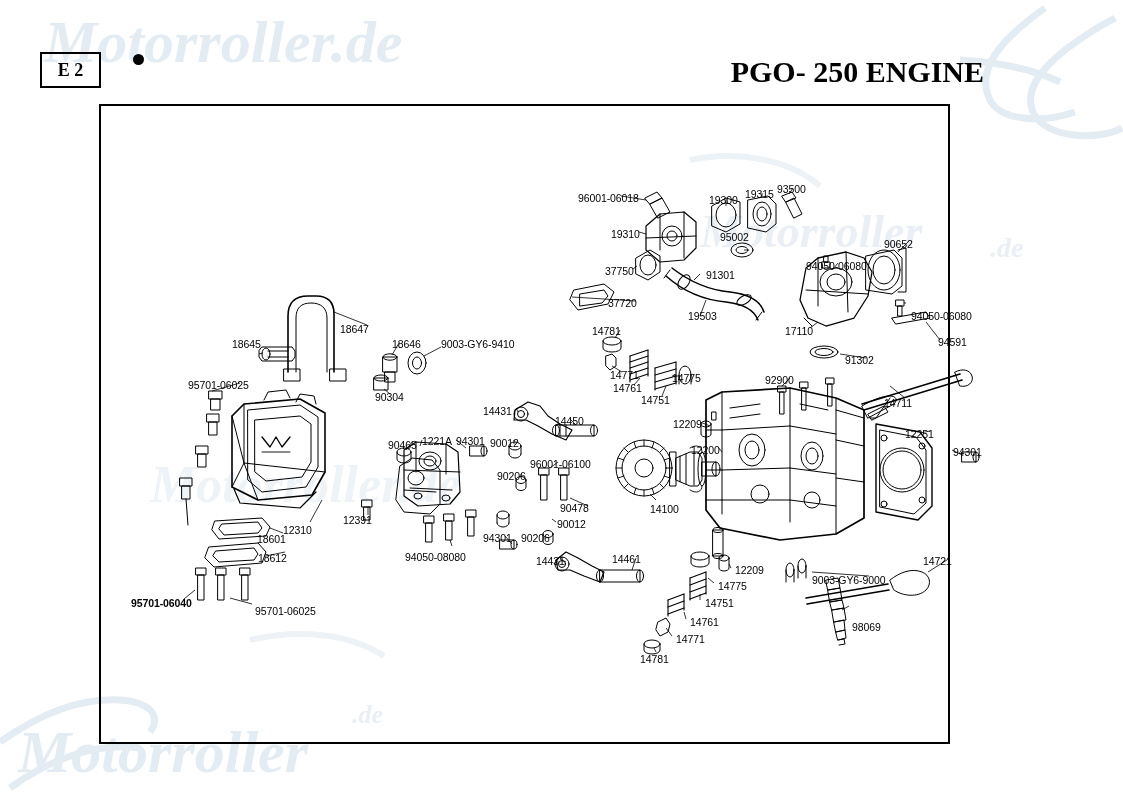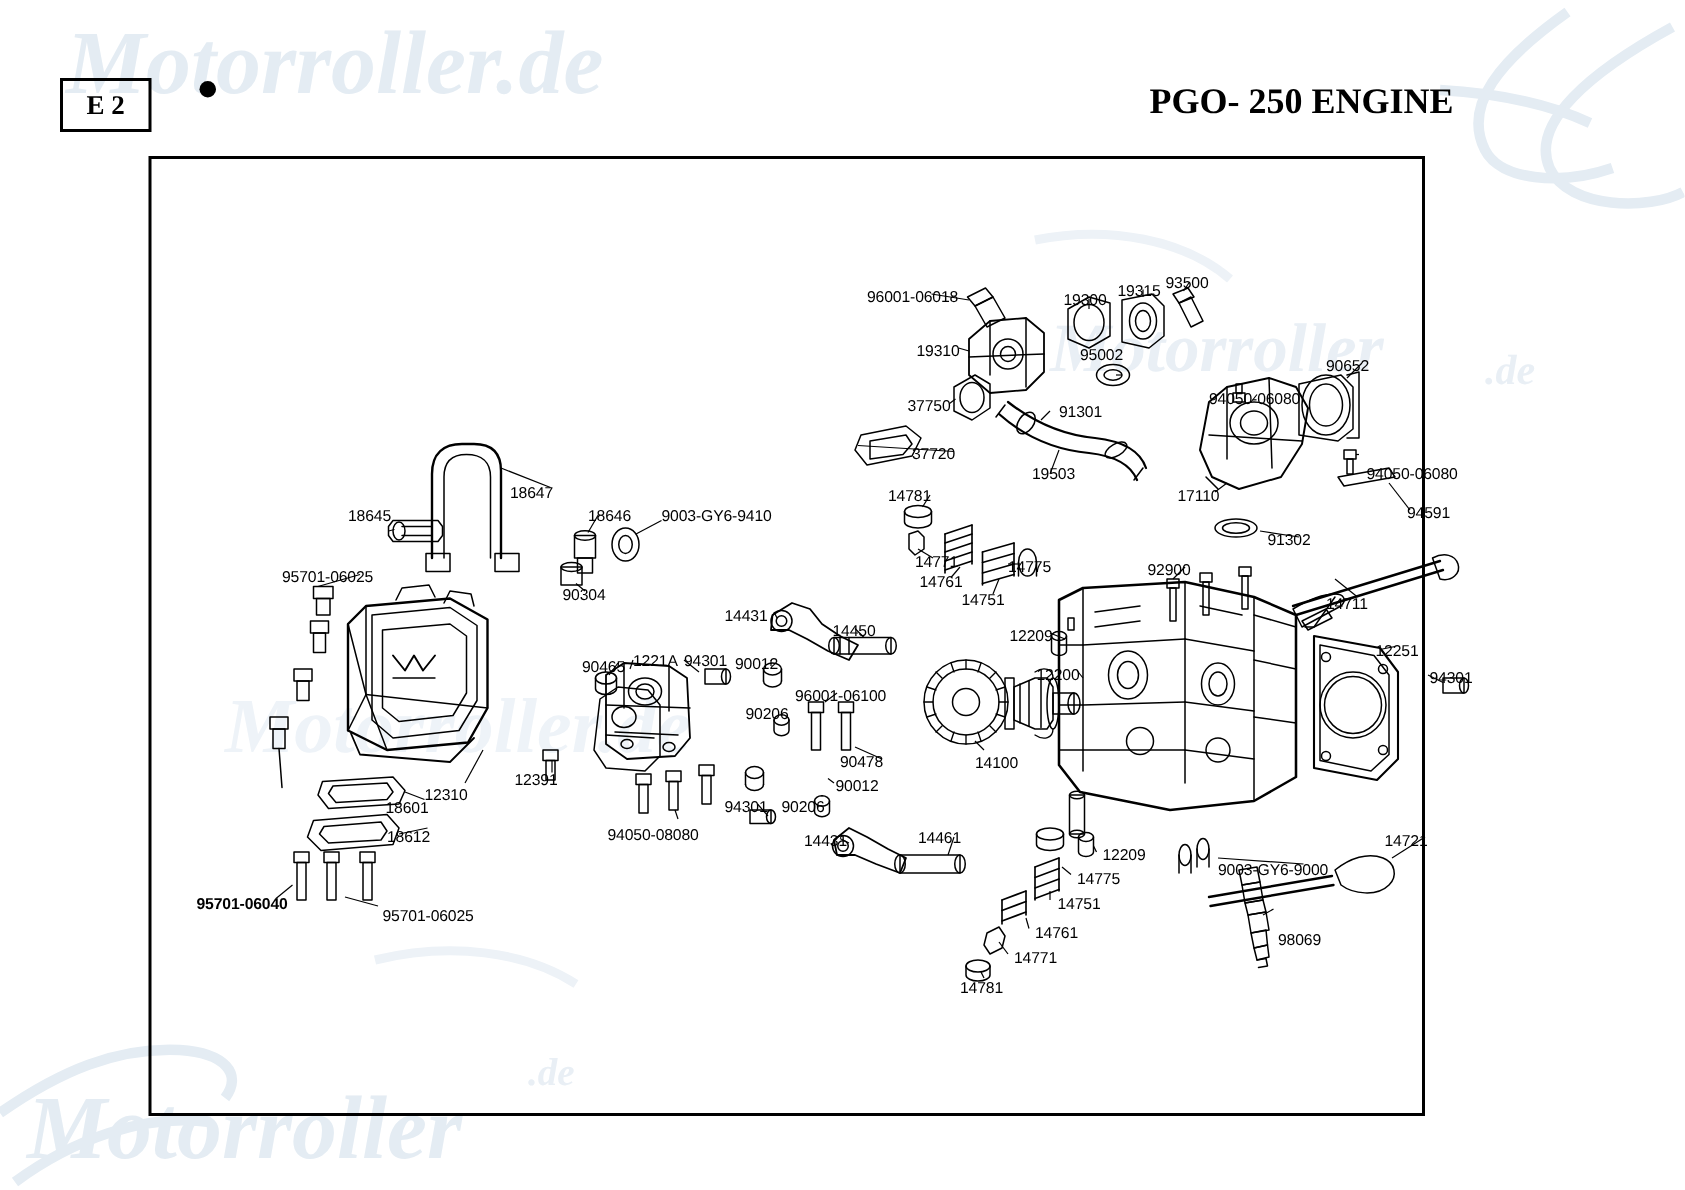--- a/index.html
+++ b/index.html
@@ -96,22 +96,22 @@
   }
   .title .bullet {
     display: inline-block;
     width: 11px; height: 11px;
     border-radius: 50%;
     background: #000;
     margin: 0 2px;
   }
   .engine {
     position: absolute;
-    right: 154px; top: 55px;
-    font-size: 24px;
+    right: 139px; top: 55px;
+    font-size: 30px;
     font-weight: bold;
   }
 
   
   .frame {
     position: absolute;
     left: 99px; top: 104px;
     width: 851px; height: 640px;
     border: 2px solid #000;
     box-sizing: border-box;
@@ -572,21 +572,21 @@
     <div class="label" style="left: 672px; top: 372px;">14775</div>
     <div class="label" style="left: 765px; top: 374px;">92900</div>
     <div class="label" style="left: 188px; top: 379px;">95701-06025</div>
     <div class="label" style="left: 613px; top: 382px;">14761</div>
     <div class="label" style="left: 375px; top: 391px;">90304</div>
     <div class="label" style="left: 641px; top: 394px;">14751</div>
     <div class="label" style="left: 884px; top: 397px;">14711</div>
     <div class="label" style="left: 483px; top: 405px;">14431</div>
     <div class="label" style="left: 673px; top: 418px;">12209</div>
     <div class="label" style="left: 555px; top: 415px;">14450</div>
-    <div class="label" style="left: 905px; top: 428px; margin-left: 12px;">12251</div>
+    <div class="label" style="left: 905px; top: 428px;">12251</div>
     <div class="label" style="left: 422px; top: 435px;">1221A</div>
     <div class="label" style="left: 456px; top: 435px;">94301</div>
     <div class="label" style="left: 388px; top: 439px;">90465</div>
     <div class="label" style="left: 490px; top: 437px;">90012</div>
     <div class="label" style="left: 691px; top: 444px;">12200</div>
     <div class="label" style="left: 953px; top: 446px;">94301</div>
     <div class="label" style="left: 530px; top: 458px;">96001-06100</div>
     <div class="label" style="left: 497px; top: 470px;">90206</div>
     <div class="label" style="left: 283px; top: 524px;">12310</div>
     <div class="label" style="left: 343px; top: 514px;">12391</div>

